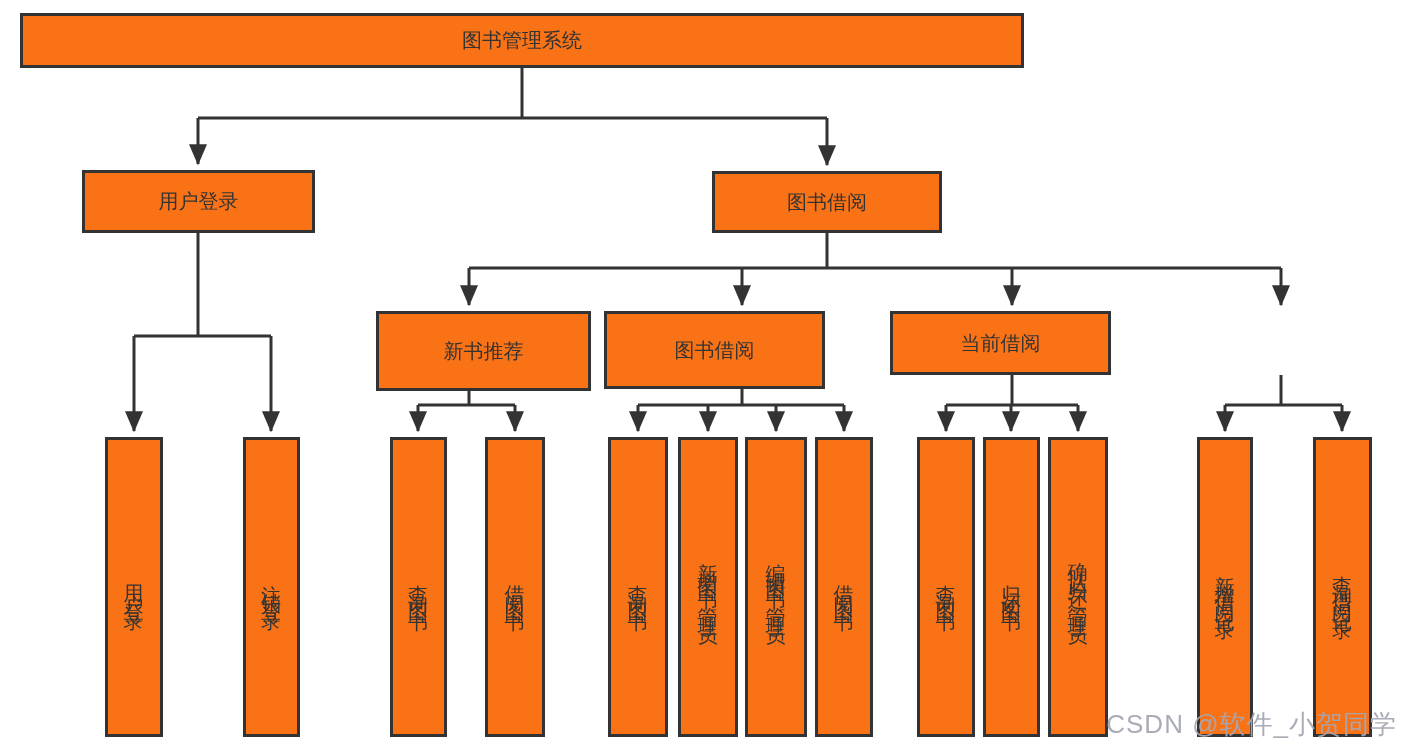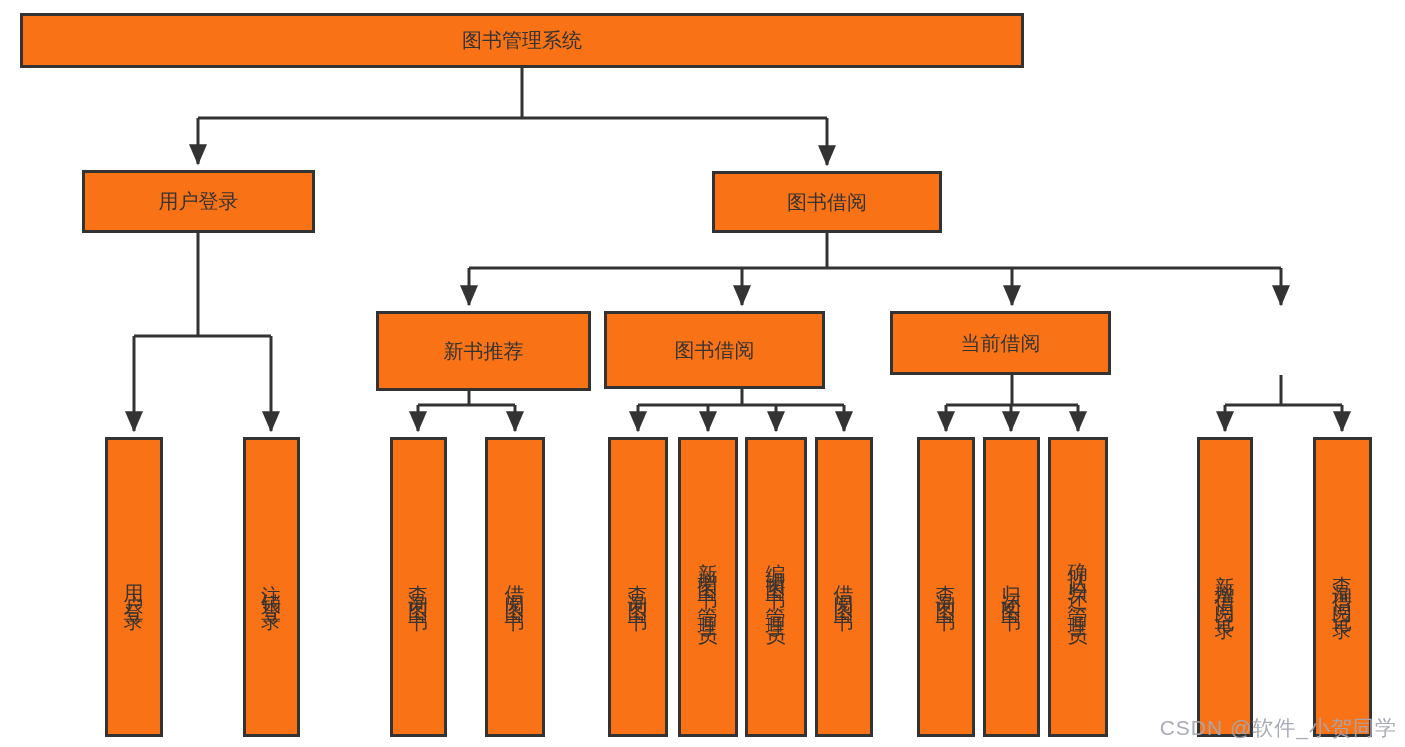--- a/index.html
+++ b/index.html
@@ -42,21 +42,21 @@
   #n-l-bb-add     { left:678px;  width:60px; }
   #n-l-bb-edit    { left:745px;  width:62px; }
   #n-l-bb-borrow  { left:815px;  width:58px; }
   #n-l-cb-query   { left:917px;  width:58px; }
   #n-l-cb-return  { left:983px;  width:57px; }
   #n-l-cb-confirm { left:1048px; width:60px; }
   #n-l-br-add     { left:1197px; width:56px; }
   #n-l-br-query   { left:1313px; width:59px; }
   .watermark {
     position:absolute; right:8px; bottom:5px; z-index:2;
-    font-size:21px; color:#a5a7b3; letter-spacing:1px;
+    font-size:26px; color:#a5a7b3; letter-spacing:1px;
     opacity:0.95;
   }
 </style>
 </head>
 <body>
 
 <div id="stage">
 
   <svg id="wires" width="1405" height="747" viewBox="0 0 1405 747">
     <defs>

